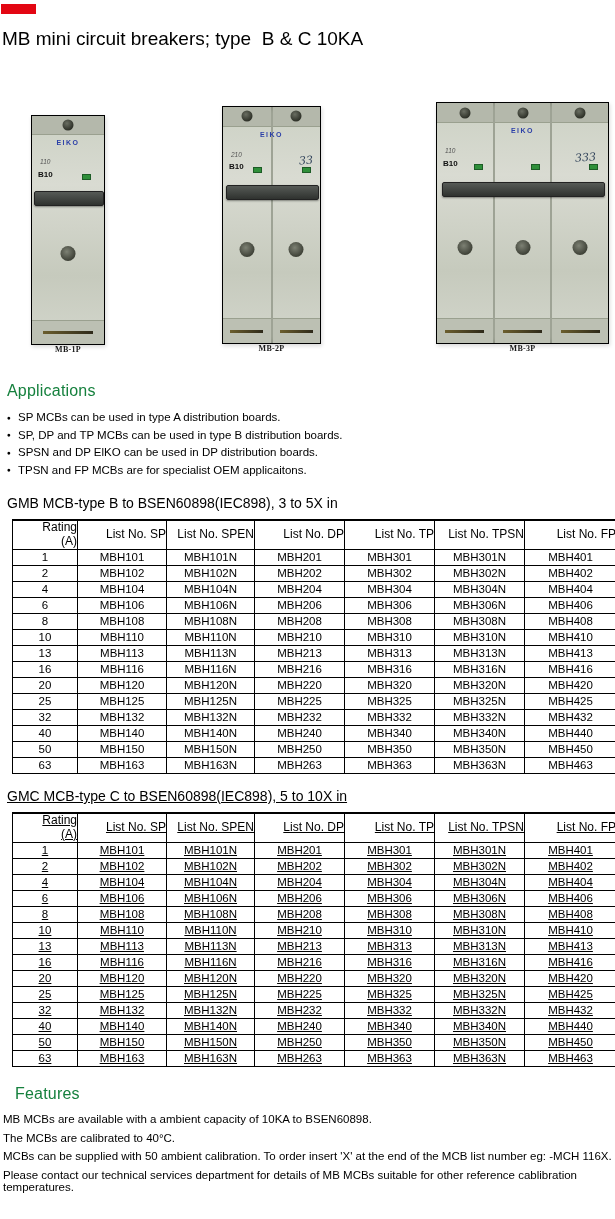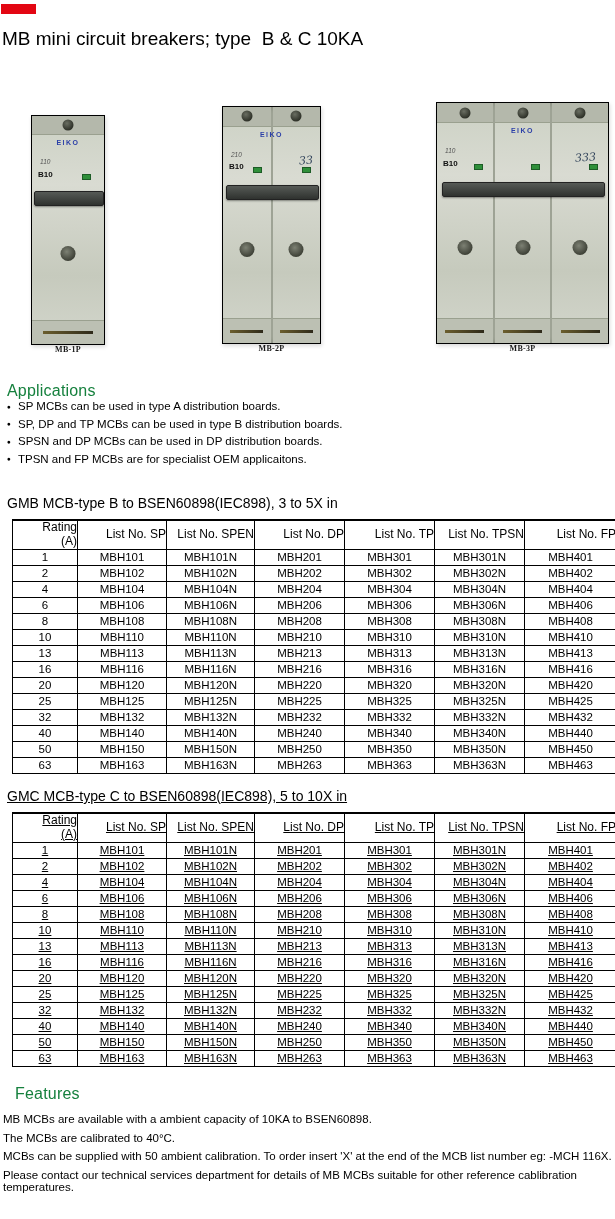--- a/index.html
+++ b/index.html
@@ -48,21 +48,21 @@
   .togglebar{position:absolute;top:33%;left:3%;width:94%;height:13px;z-index:2;
     background:linear-gradient(#565a56,#2f322f);border:1px solid #222;border-radius:2px;
     box-shadow:0 1px 2px rgba(0,0,0,.4);}
   .scribble{position:absolute;top:20%;right:7%;font-size:11px;font-style:italic;color:#33455c;
     transform:rotate(-4deg);z-index:2;font-family:"DejaVu Serif", serif;}
   .caption{font-size:8px;font-weight:bold;letter-spacing:.3px;color:#1b1b1b;font-family:Liberation Serif, serif;}
 
   
   #applications{left:7px;top:382px;}
   .sec-heading{margin:0;font-size:16px;font-weight:400;letter-spacing:.2px;color:#15803d;}
-  #app-list{}
+  #app-list{margin-top:11px;}
   .app-item{position:relative;font-size:11.5px;margin-bottom:5.5px;padding-left:11px;}
   .app-item::before{content:"\25CF";position:absolute;left:0;top:2.5px;font-size:6.5px;}
 
   
   .tsec{position:absolute;left:7px;}
   #tsec-0{top:495px;}
   #tsec-1{top:788px;text-decoration:underline;}
   .table-heading{margin:0 0 8px 0;font-size:14px;font-weight:400;color:#000;}
   table{border-collapse:collapse;table-layout:fixed;width:604px;margin-left:5px;
     border-top:2px solid #000;}
@@ -171,21 +171,21 @@
       <span class="scribble">333</span>
     </div>
   <span class="caption">MB-3P</span>
 </div>
 
 <section class="abs" id="applications">
   <h2 class="sec-heading">Applications</h2>
   <div id="app-list">
       <div class="app-item">SP MCBs can be used in type A distribution boards.</div>
       <div class="app-item">SP, DP and TP MCBs can be used in type B distribution boards.</div>
-      <div class="app-item">SPSN and DP MCBs can be used in DP distribution boards.</div>
+      <div class="app-item">SPSN and DP ElKO can be used in DP distribution boards.</div>
       <div class="app-item">TPSN and FP MCBs are for specialist OEM applicaitons.</div>
     </div>
 </section>
 
 <section class="tsec" id="tsec-0">
   <h3 class="table-heading">GMB MCB-type B to BSEN60898(IEC898), 3 to 5X  in</h3>
   <table>
     <colgroup>
         <col style="width:65px">
         <col style="width:89px">

